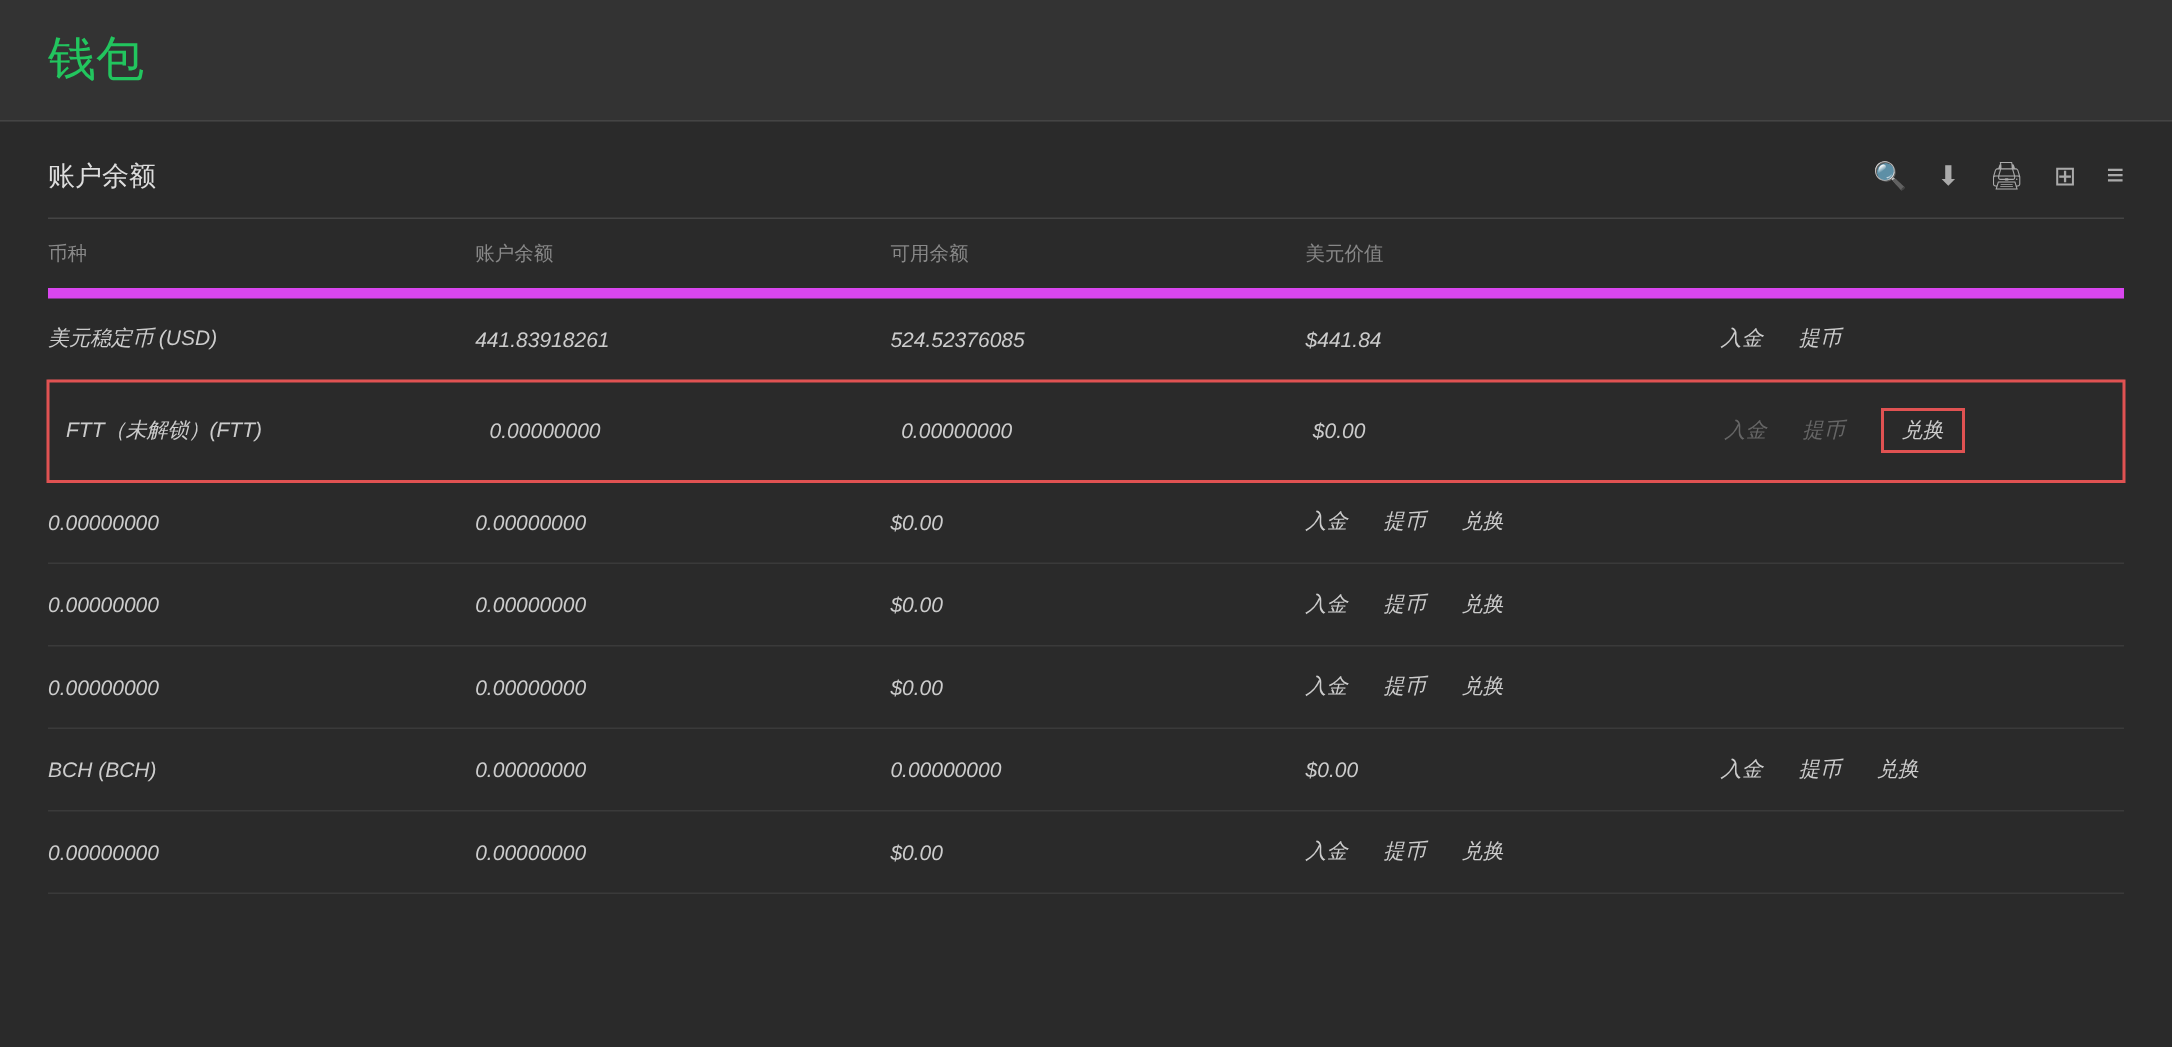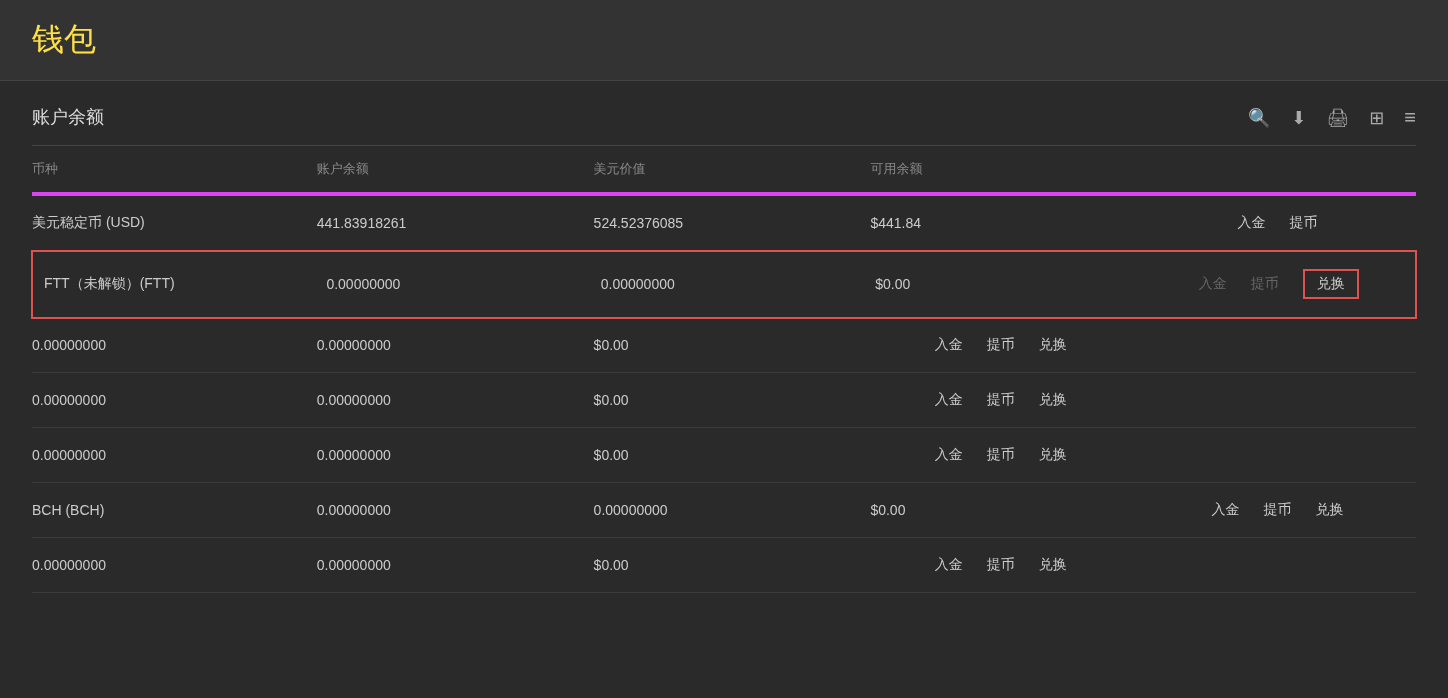--- a/index.html
+++ b/index.html
@@ -12,21 +12,21 @@
     }
 
     .page-header {
       background-color: #333;
       padding: 18px 32px;
       border-bottom: 1px solid #444;
     }
     .page-title {
       font-size: 32px;
       font-weight: 500;
-      color: #fde047;
+      color: #22c55e;
     }
 
     .main-content {
       padding: 0 32px;
     }
 
     .section-header {
       display: flex;
       align-items: center;
       justify-content: space-between;
@@ -53,21 +53,21 @@
     }
 
     .table-container {
       width: 100%;
     }
 
     .table-header-row {
       display: grid;
       grid-template-columns: 2fr 2fr 2fr 2fr 2fr;
       padding: 14px 0;
-      border-bottom: 4px solid #d946ef;
+      border-bottom: 7px solid #d946ef;
       color: #888;
       font-size: 13px;
     }
 
     .table-header-row .col {
       padding: 0 8px;
     }
     .table-header-row .col:first-child {
       padding-left: 0;
     }
@@ -77,39 +77,40 @@
     }
 
     .table-row {
       display: grid;
       grid-template-columns: 2fr 2fr 2fr 2fr 2fr;
       padding: 18px 0;
       border-bottom: 1px solid #3a3a3a;
       align-items: center;
       font-size: 14px;
       color: #ccc;
+      font-style: italic;
     }
 
     .table-row .col {
       padding: 0 8px;
     }
     .table-row .col:first-child {
       padding-left: 0;
     }
 
     .table-row.highlighted {
       outline: 2px solid #e05252;
       outline-offset: -1px;
       padding-left: 12px;
     }
 
     .actions-col {
       display: flex;
       gap: 24px;
-      justify-content: center;
+      justify-content: flex-start;
       align-items: center;
       padding-right: 0;
     }
 
     .action-btn {
       cursor: pointer;
       color: #ccc;
       font-size: 14px;
     }
     .action-btn.disabled {
@@ -155,22 +156,22 @@
       <span class="toolbar-icon icon-print"></span>
       <span class="toolbar-icon icon-grid"></span>
       <span class="toolbar-icon icon-filter"></span>
     </div>
   </div>
 
   <div class="table-container">
     <div class="table-header-row">
       <div class="col">币种</div>
       <div class="col">账户余额</div>
+      <div class="col">可用余额</div>
       <div class="col">美元价值</div>
-      <div class="col">可用余额</div>
       <div class="col"></div>
     </div>
 
     <div id="table-body">
         <div class="table-row">
           <div class="col">美元稳定币 (USD)</div>
           <div class="col">441.83918261</div>
           <div class="col">524.52376085</div>
           <div class="col">$441.84</div>
           <div class="col actions-col">

